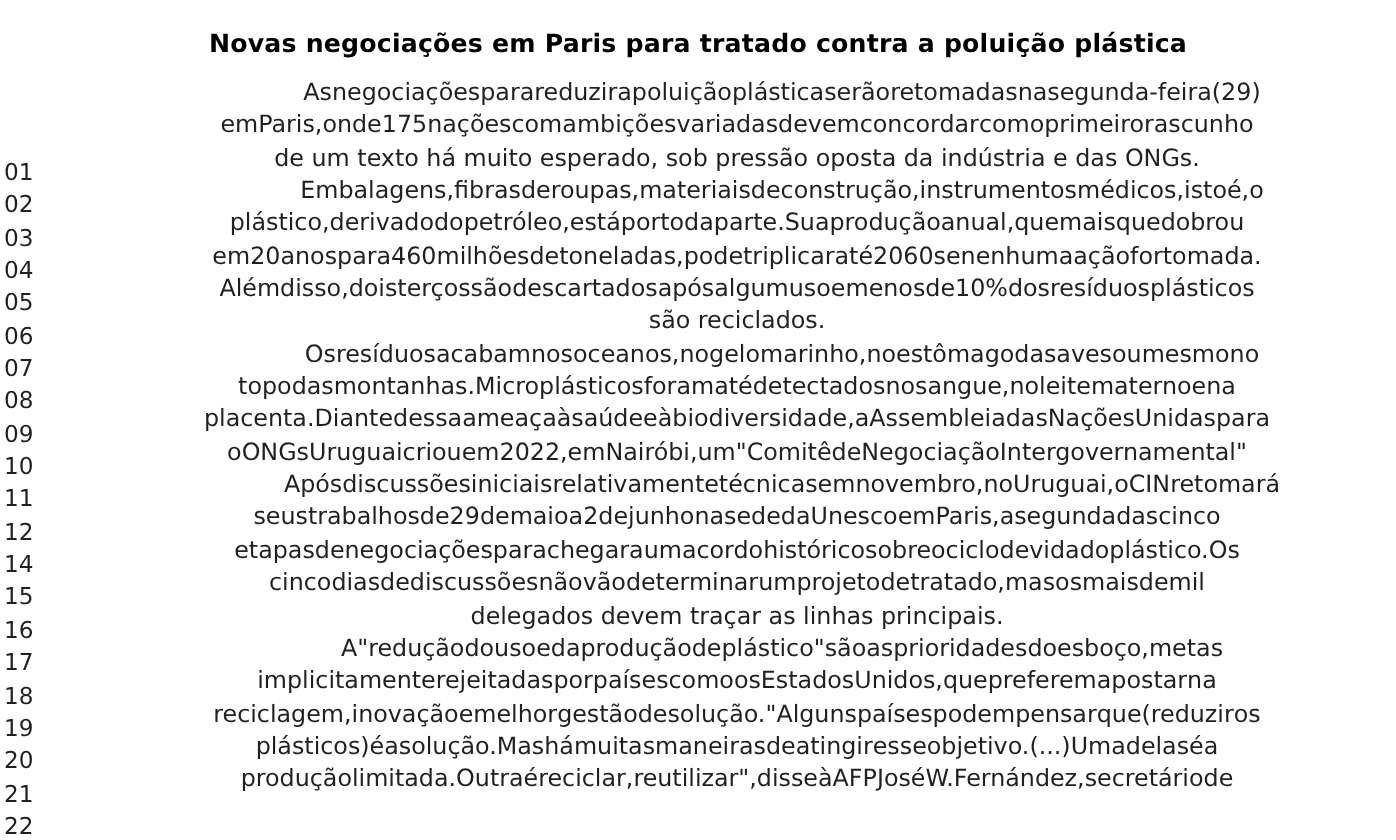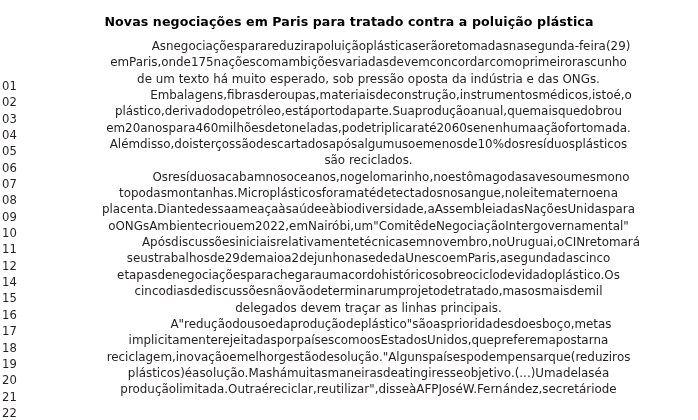--- a/index.html
+++ b/index.html
@@ -288,21 +288,21 @@
           <span>Nações</span>
           <span>Unidas</span>
           <span>para</span>
         </span>
       </div>
       <div class="line-row">
         <span class="line-no">12</span>
         <span class="line-text justify">
           <span>o</span>
           <span>ONGs</span>
-          <span>Ambiente</span>
+          <span>Uruguai</span>
           <span>criou</span>
           <span>em</span>
           <span>2022,</span>
           <span>em</span>
           <span>Nairóbi,</span>
           <span>um</span>
           <span>"Comitê</span>
           <span>de</span>
           <span>Negociação</span>
           <span>Intergovernamental"</span>

